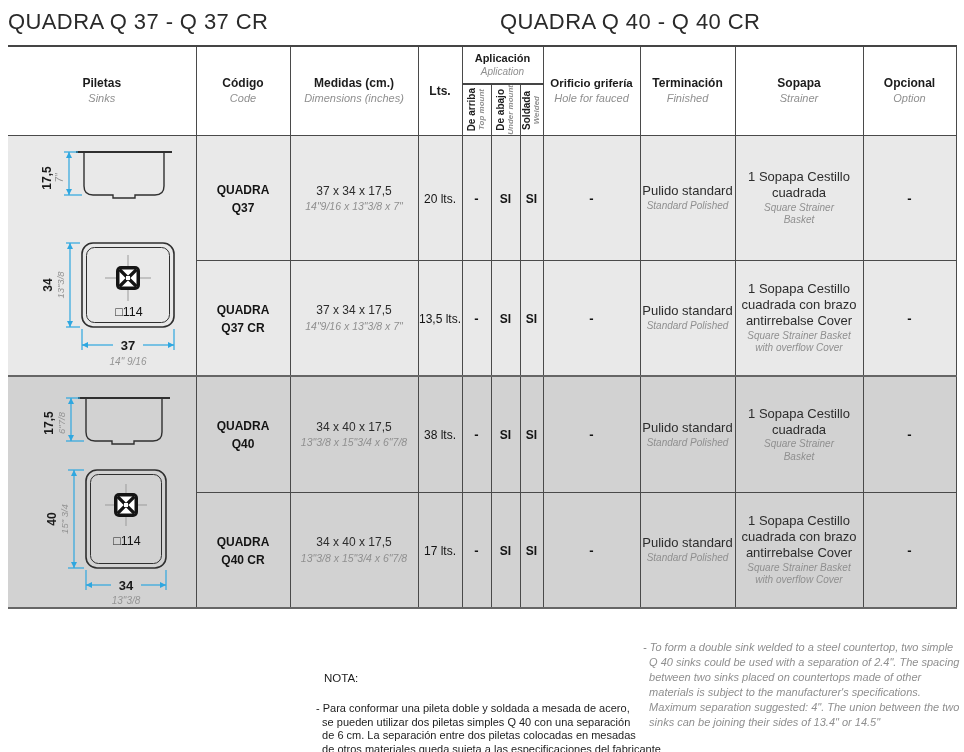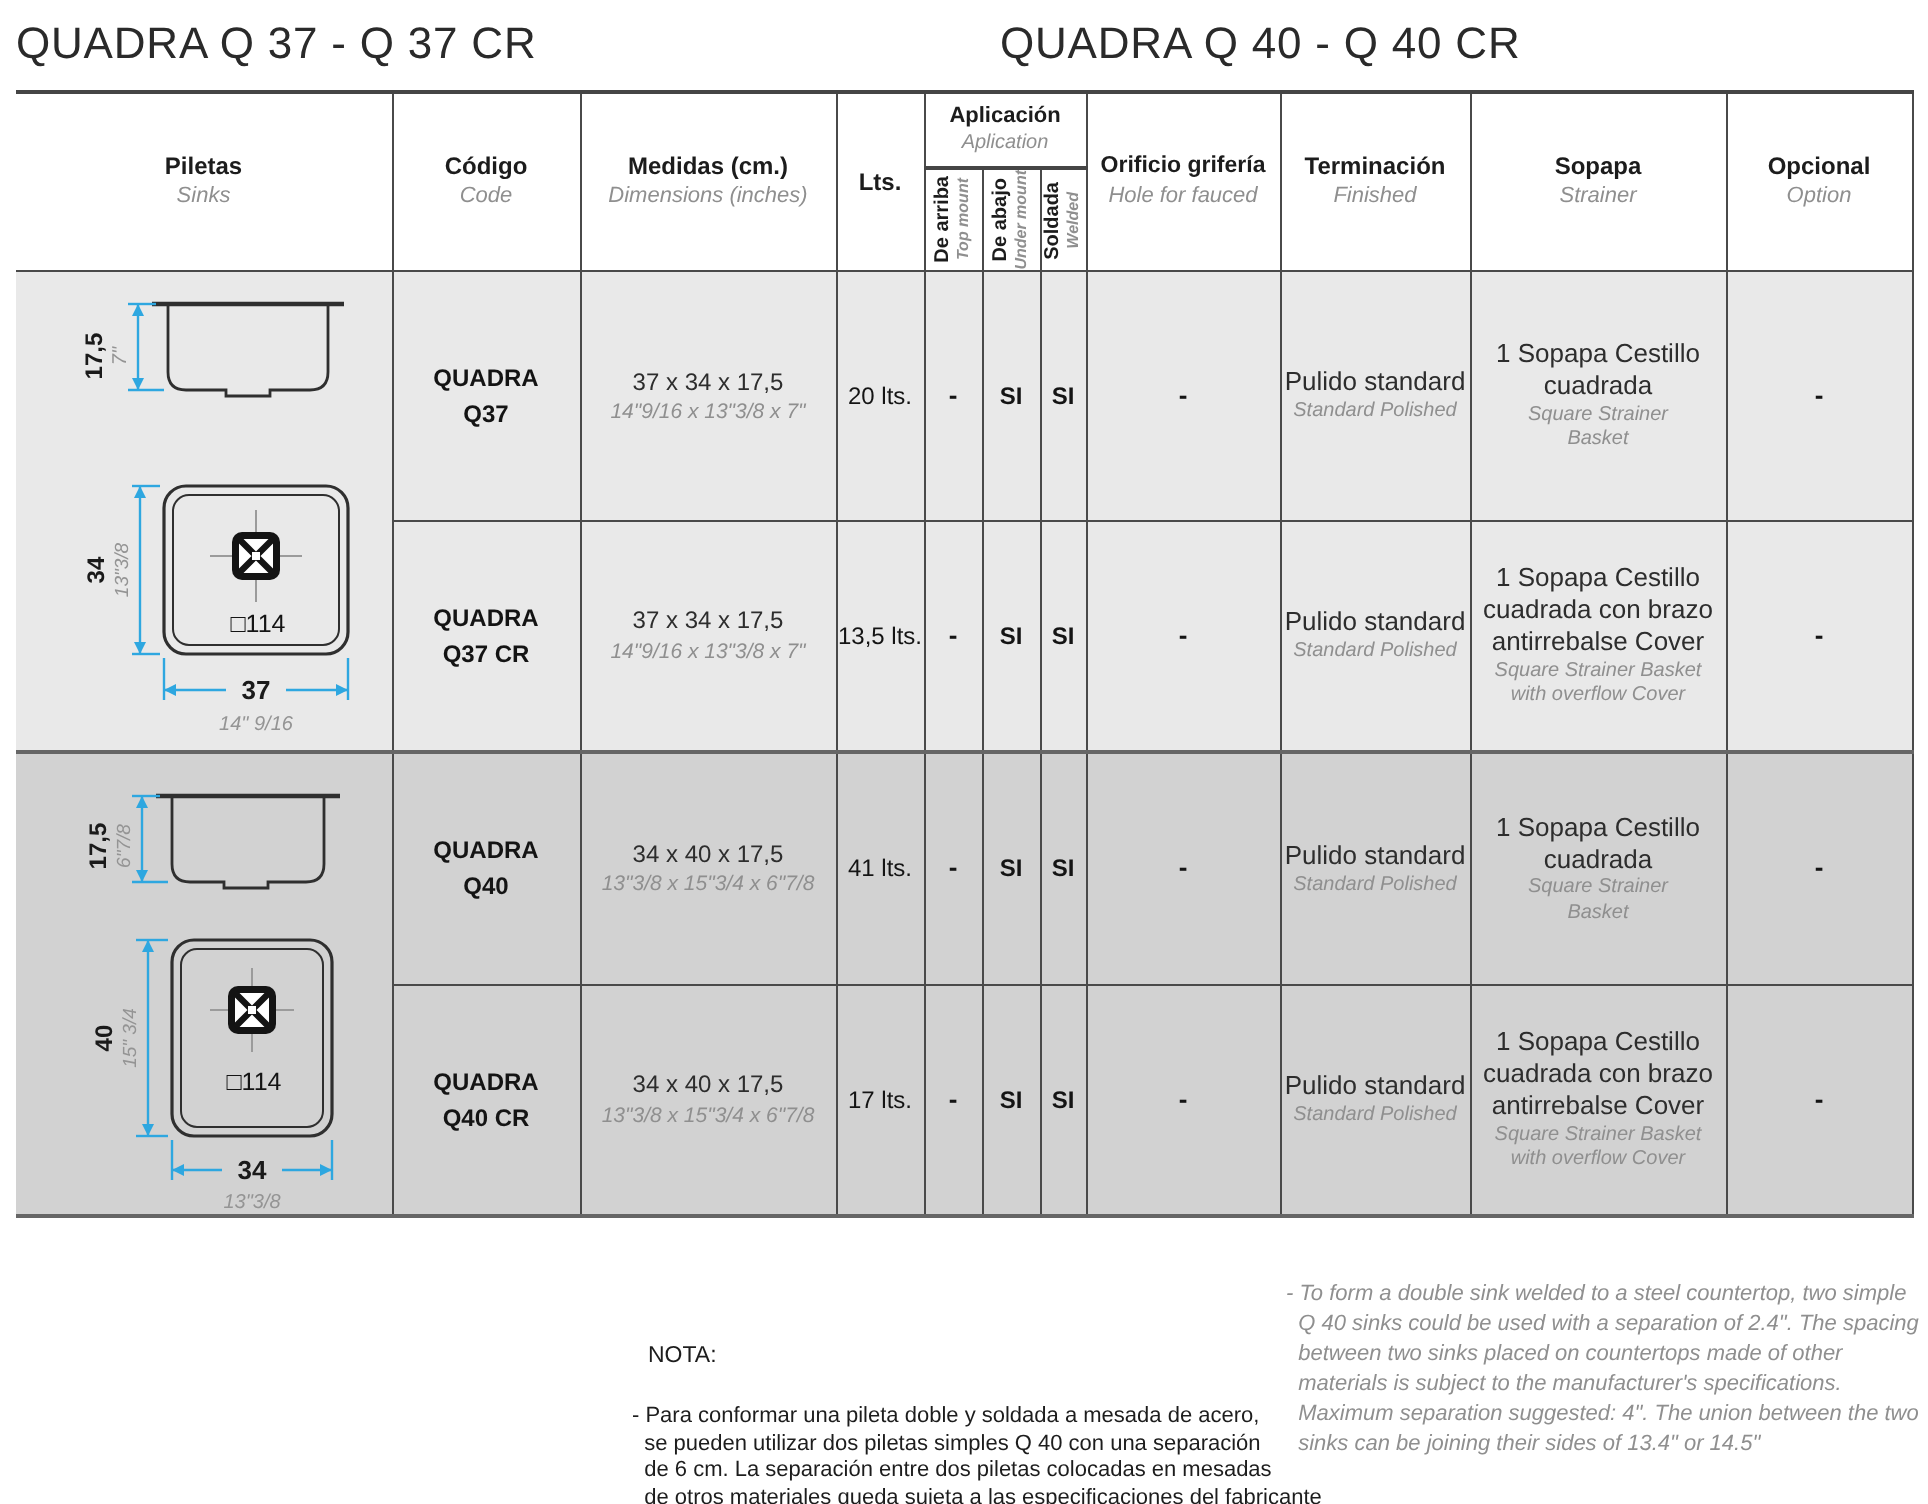--- a/index.html
+++ b/index.html
@@ -281,21 +281,21 @@
             <polygon points="158,207 152,204 152,210" fill="#2ea7e0"></polygon>
             <text x="118" y="211.5" text-anchor="middle" font-size="13" font-weight="bold" fill="#1a1a1a">34</text>
             <text x="118" y="226" text-anchor="middle" font-size="10" font-style="italic" fill="#949494">13"3/8</text>
           </svg>
         </td>
         <td><span class="code"><span>QUADRA</span><br><span>Q40</span></span></td>
         <td>
             <div class="dim1">34 x 40 x 17,5</div>
             <div class="dim2">13"3/8 x 15"3/4 x 6"7/8</div>
           </td>
-        <td><span class="lts">41 lts.</span></td>
+        <td><span class="lts">38 lts.</span></td>
         <td><span class="dash">-</span></td>
         <td><span class="si">SI</span></td>
         <td><span class="si">SI</span></td>
         <td><span class="dash">-</span></td>
         <td>
             <div class="cell-es">Pulido standard</div>
             <div class="cell-en">Standard Polished</div>
           </td>
         <td>
             <div class="cell-es">1 Sopapa Cestillo

